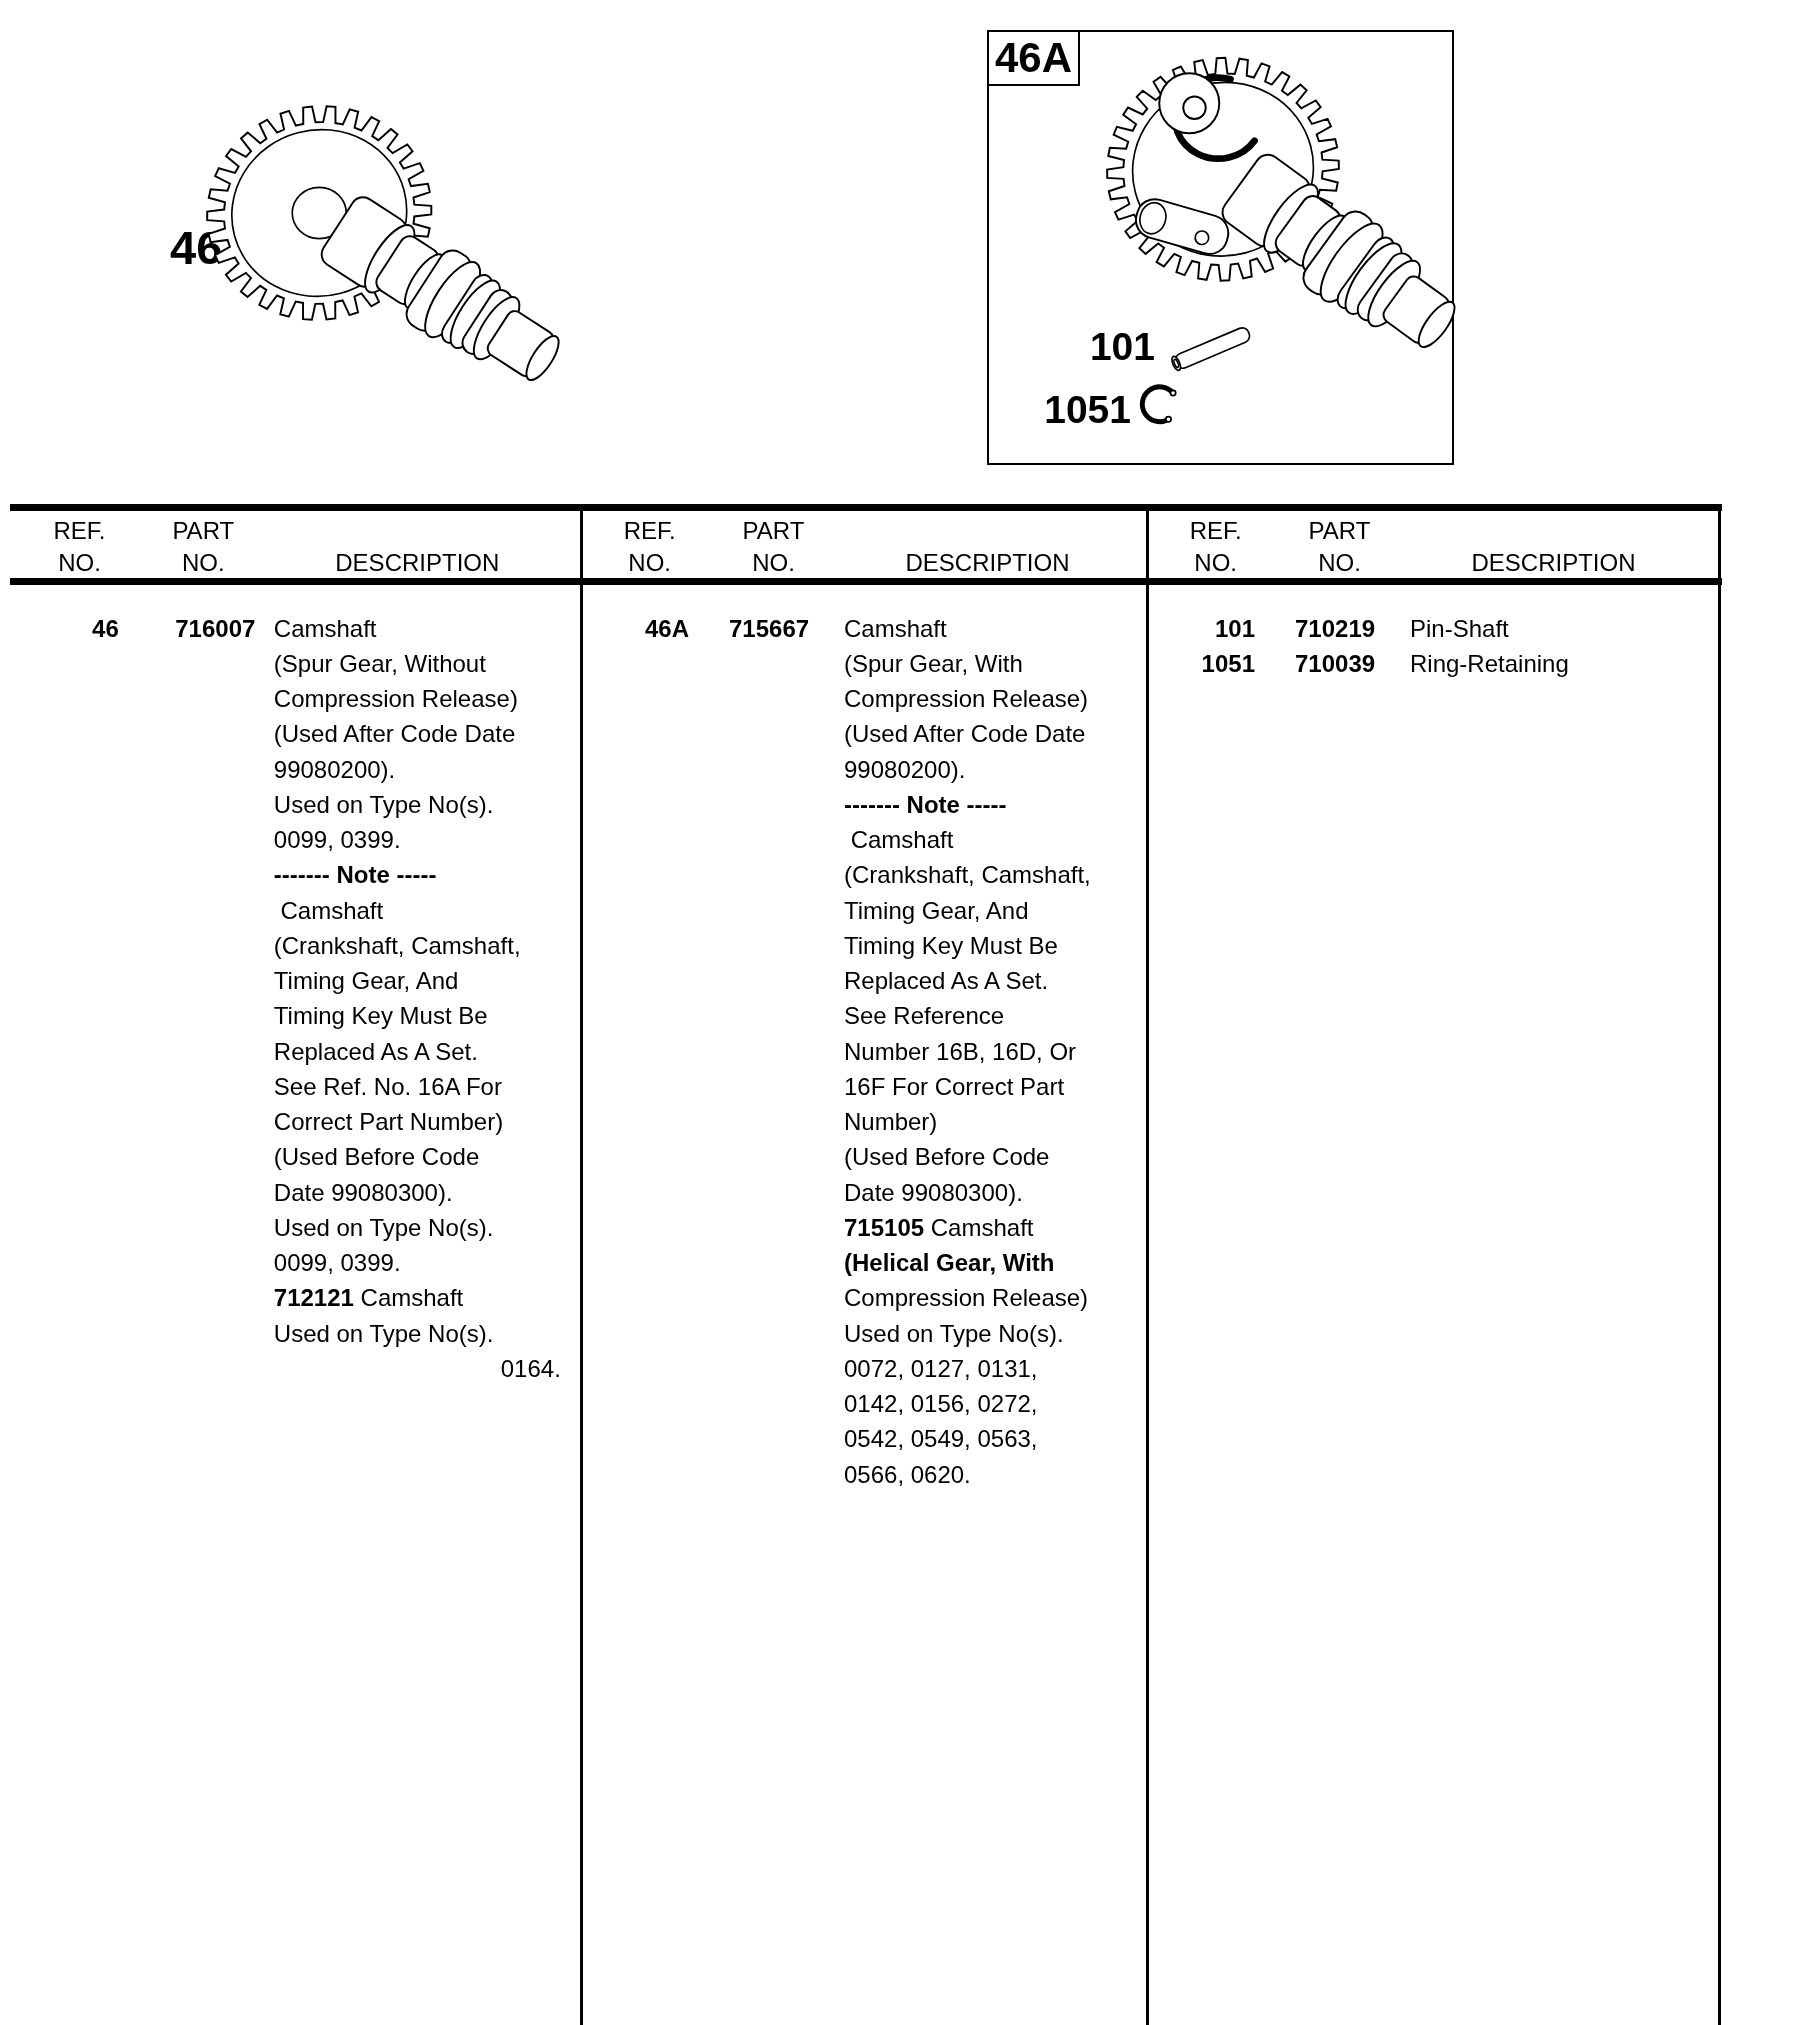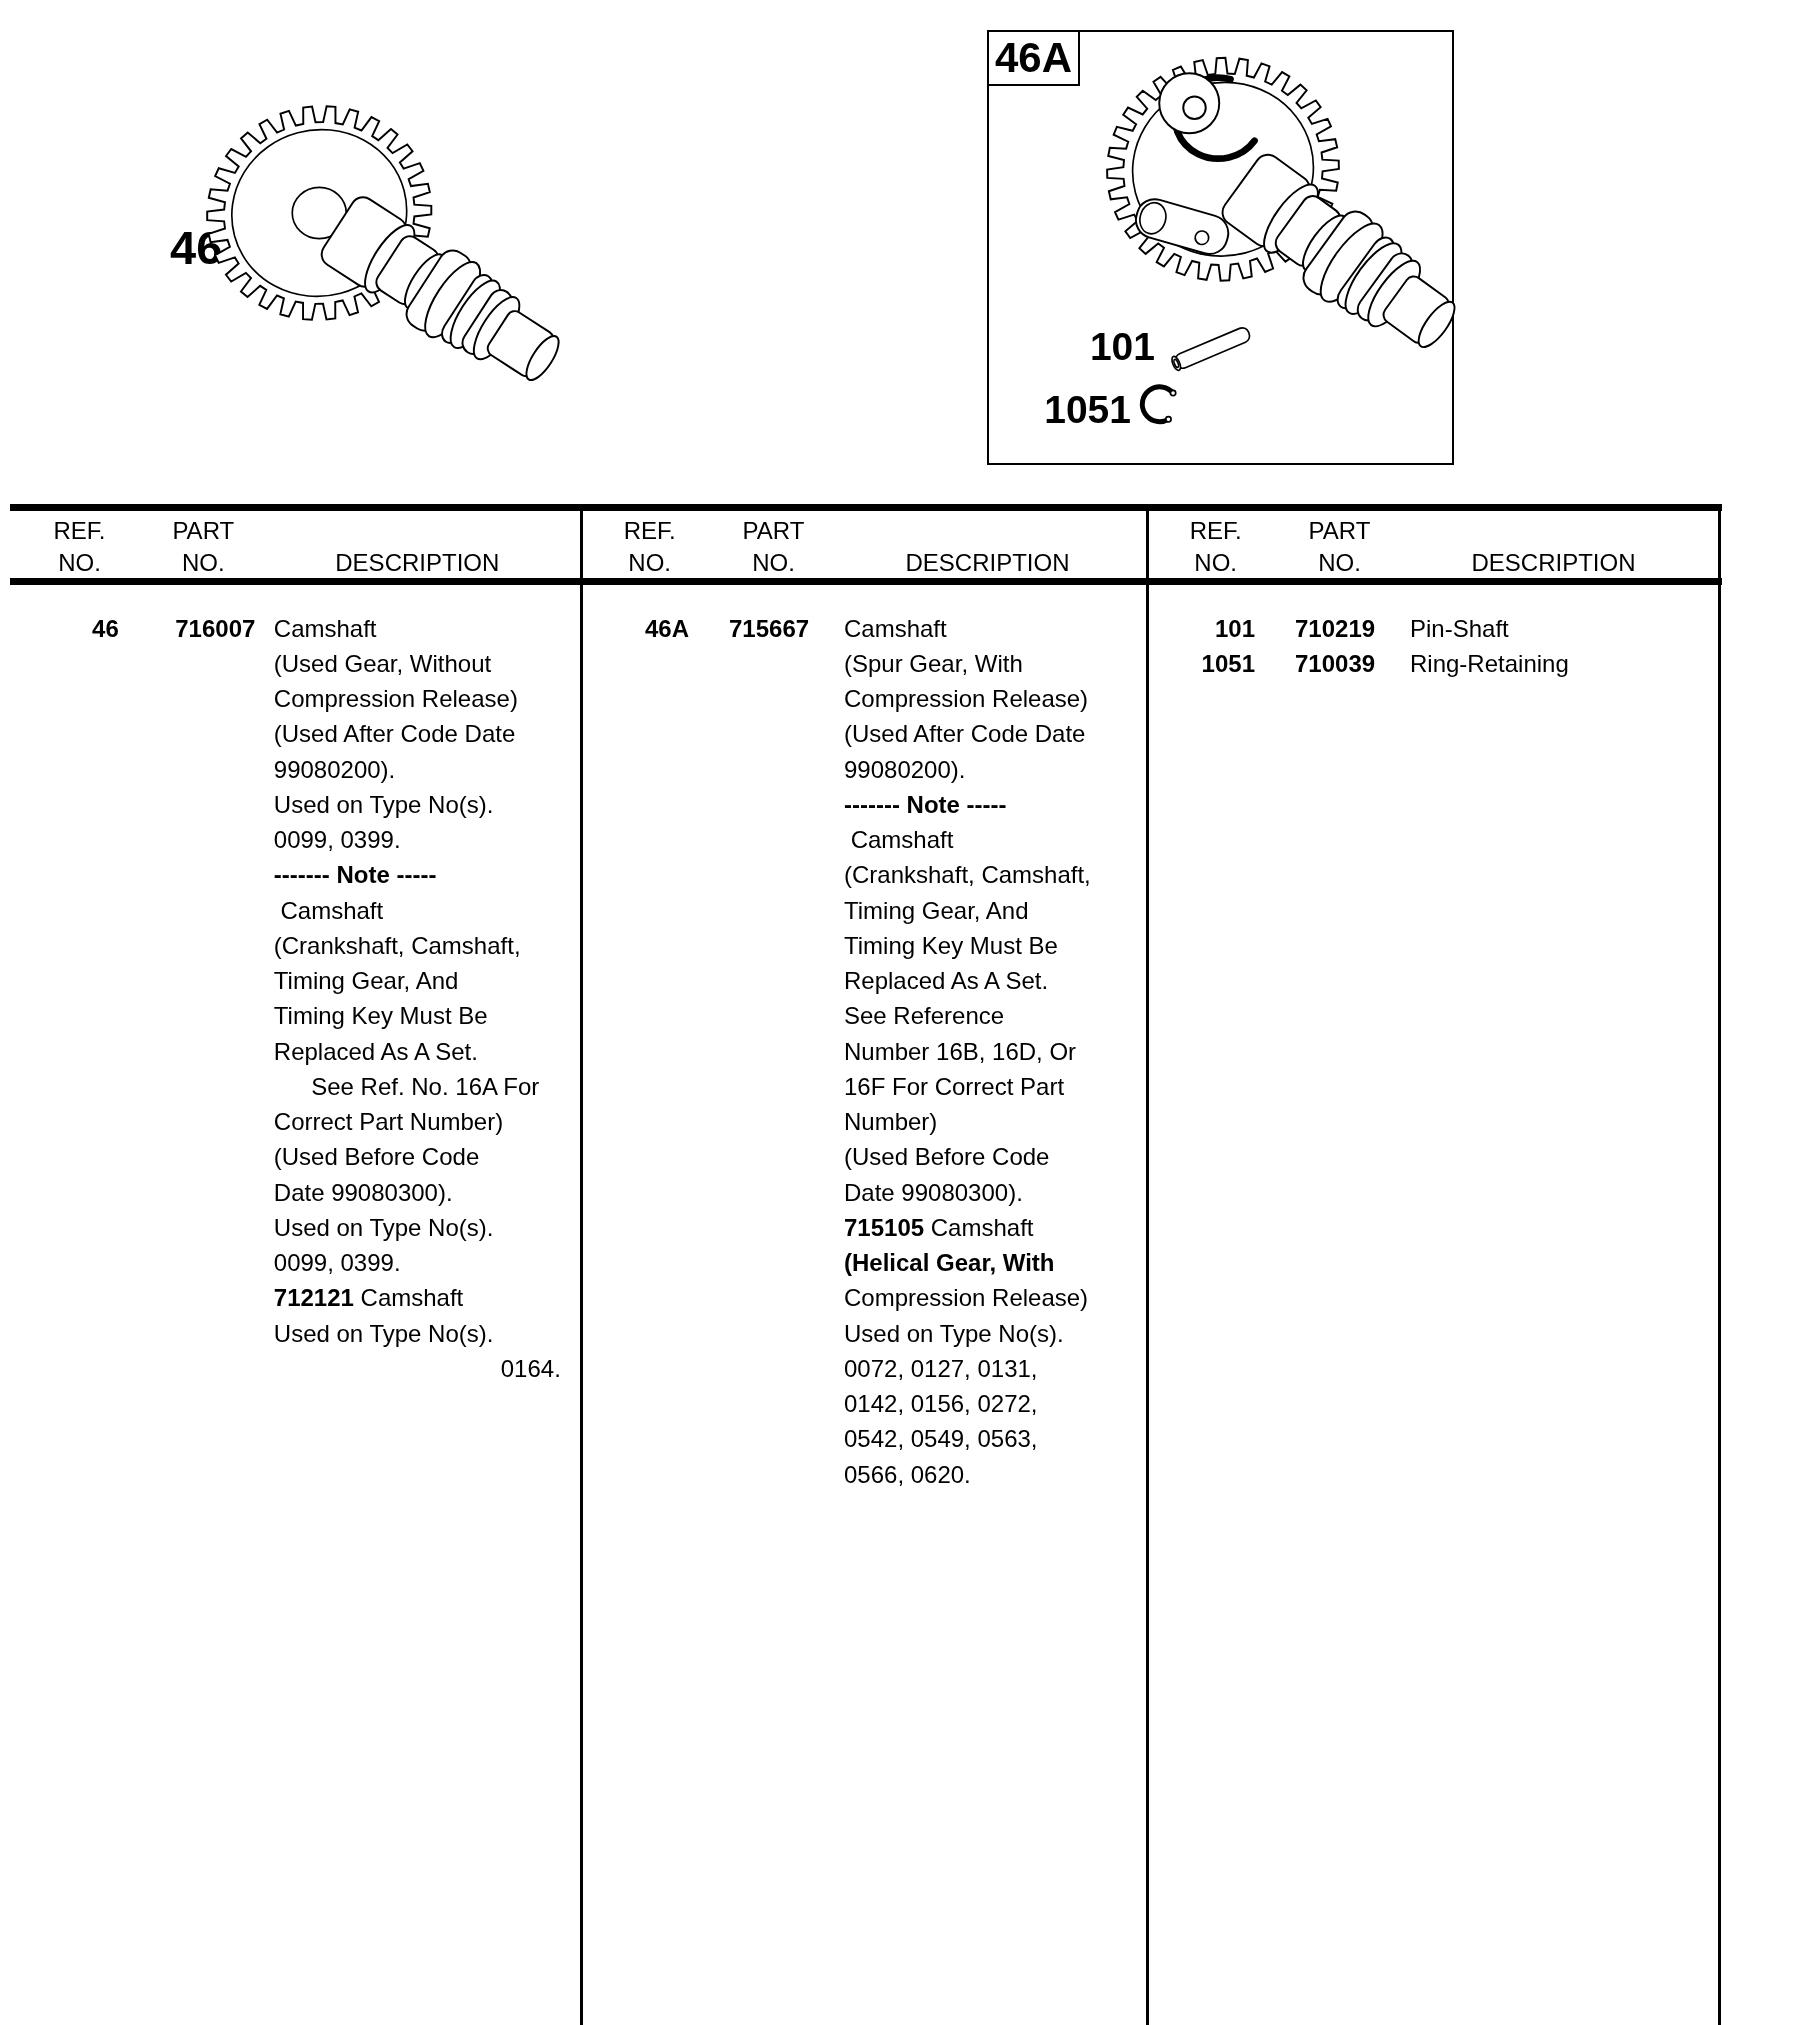--- a/index.html
+++ b/index.html
@@ -117,33 +117,33 @@
 
   <div class="group" id="group0" style="left: 9.8px;">
       <div class="hc" style="left: -12.8px; top: 516px; width: 165px; text-align: center;">REF.</div>
       <div class="hc" style="left: -12.8px; top: 548px; width: 165px; text-align: center;">NO.</div>
       <div class="hc" style="left: 111px; top: 516px; width: 165px; text-align: center;">PART</div>
       <div class="hc" style="left: 111px; top: 548px; width: 165px; text-align: center;">NO.</div>
       <div class="hc" style="left: 295px; top: 548px; width: 225px; text-align: center;">DESCRIPTION</div>
       <div class="cell b" style="left: 15px; top: 614px; width: 94px; text-align: right;">46</div>
       <div class="cell b" style="left: 149px; top: 614px; width: 113px; text-align: center;">716007</div>
       <div class="cell" style="left: 264px; top: 614px; width: 303px; text-align: left;">Camshaft</div>
-      <div class="cell" style="left: 264px; top: 649px; width: 303px; text-align: left;">(Used Gear, Without</div>
+      <div class="cell" style="left: 264px; top: 649px; width: 303px; text-align: left;">(Spur Gear, Without</div>
       <div class="cell" style="left: 264px; top: 684px; width: 303px; text-align: left;">Compression Release)</div>
       <div class="cell" style="left: 264px; top: 719px; width: 303px; text-align: left;">(Used After Code Date</div>
       <div class="cell" style="left: 264px; top: 755px; width: 303px; text-align: left;">99080200).</div>
       <div class="cell" style="left: 264px; top: 790px; width: 303px; text-align: left;">Used on Type No(s).</div>
       <div class="cell" style="left: 264px; top: 825px; width: 303px; text-align: left;">0099, 0399.</div>
       <div class="cell b" style="left: 264px; top: 860px; width: 303px; text-align: left;">------- Note -----</div>
       <div class="cell" style="left: 264px; top: 896px; width: 303px; text-align: left;"> Camshaft</div>
       <div class="cell" style="left: 264px; top: 931px; width: 303px; text-align: left;">(Crankshaft, Camshaft,</div>
       <div class="cell" style="left: 264px; top: 966px; width: 303px; text-align: left;">Timing Gear, And</div>
       <div class="cell" style="left: 264px; top: 1001px; width: 303px; text-align: left;">Timing Key Must Be</div>
       <div class="cell" style="left: 264px; top: 1037px; width: 303px; text-align: left;">Replaced As A Set.</div>
-      <div class="cell" style="left: 264px; top: 1072px; width: 303px; text-align: center;">See Ref. No. 16A For</div>
+      <div class="cell" style="left: 264px; top: 1072px; width: 303px; text-align: left;">See Ref. No. 16A For</div>
       <div class="cell" style="left: 264px; top: 1107px; width: 303px; text-align: left;">Correct Part Number)</div>
       <div class="cell" style="left: 264px; top: 1142px; width: 303px; text-align: left;">(Used Before Code</div>
       <div class="cell" style="left: 264px; top: 1178px; width: 303px; text-align: left;">Date 99080300).</div>
       <div class="cell" style="left: 264px; top: 1213px; width: 303px; text-align: left;">Used on Type No(s).</div>
       <div class="cell" style="left: 264px; top: 1248px; width: 303px; text-align: left;">0099, 0399.</div>
       <div class="cell" style="left: 264px; top: 1283px; width: 303px; text-align: left;"><b>712121</b> Camshaft</div>
       <div class="cell" style="left: 264px; top: 1319px; width: 303px; text-align: left;">Used on Type No(s).</div>
       <div class="cell" style="left: 248px; top: 1354px; width: 303px; text-align: right;">0164.</div>
     </div>
   <div class="group" id="group1" style="left: 580px;">

